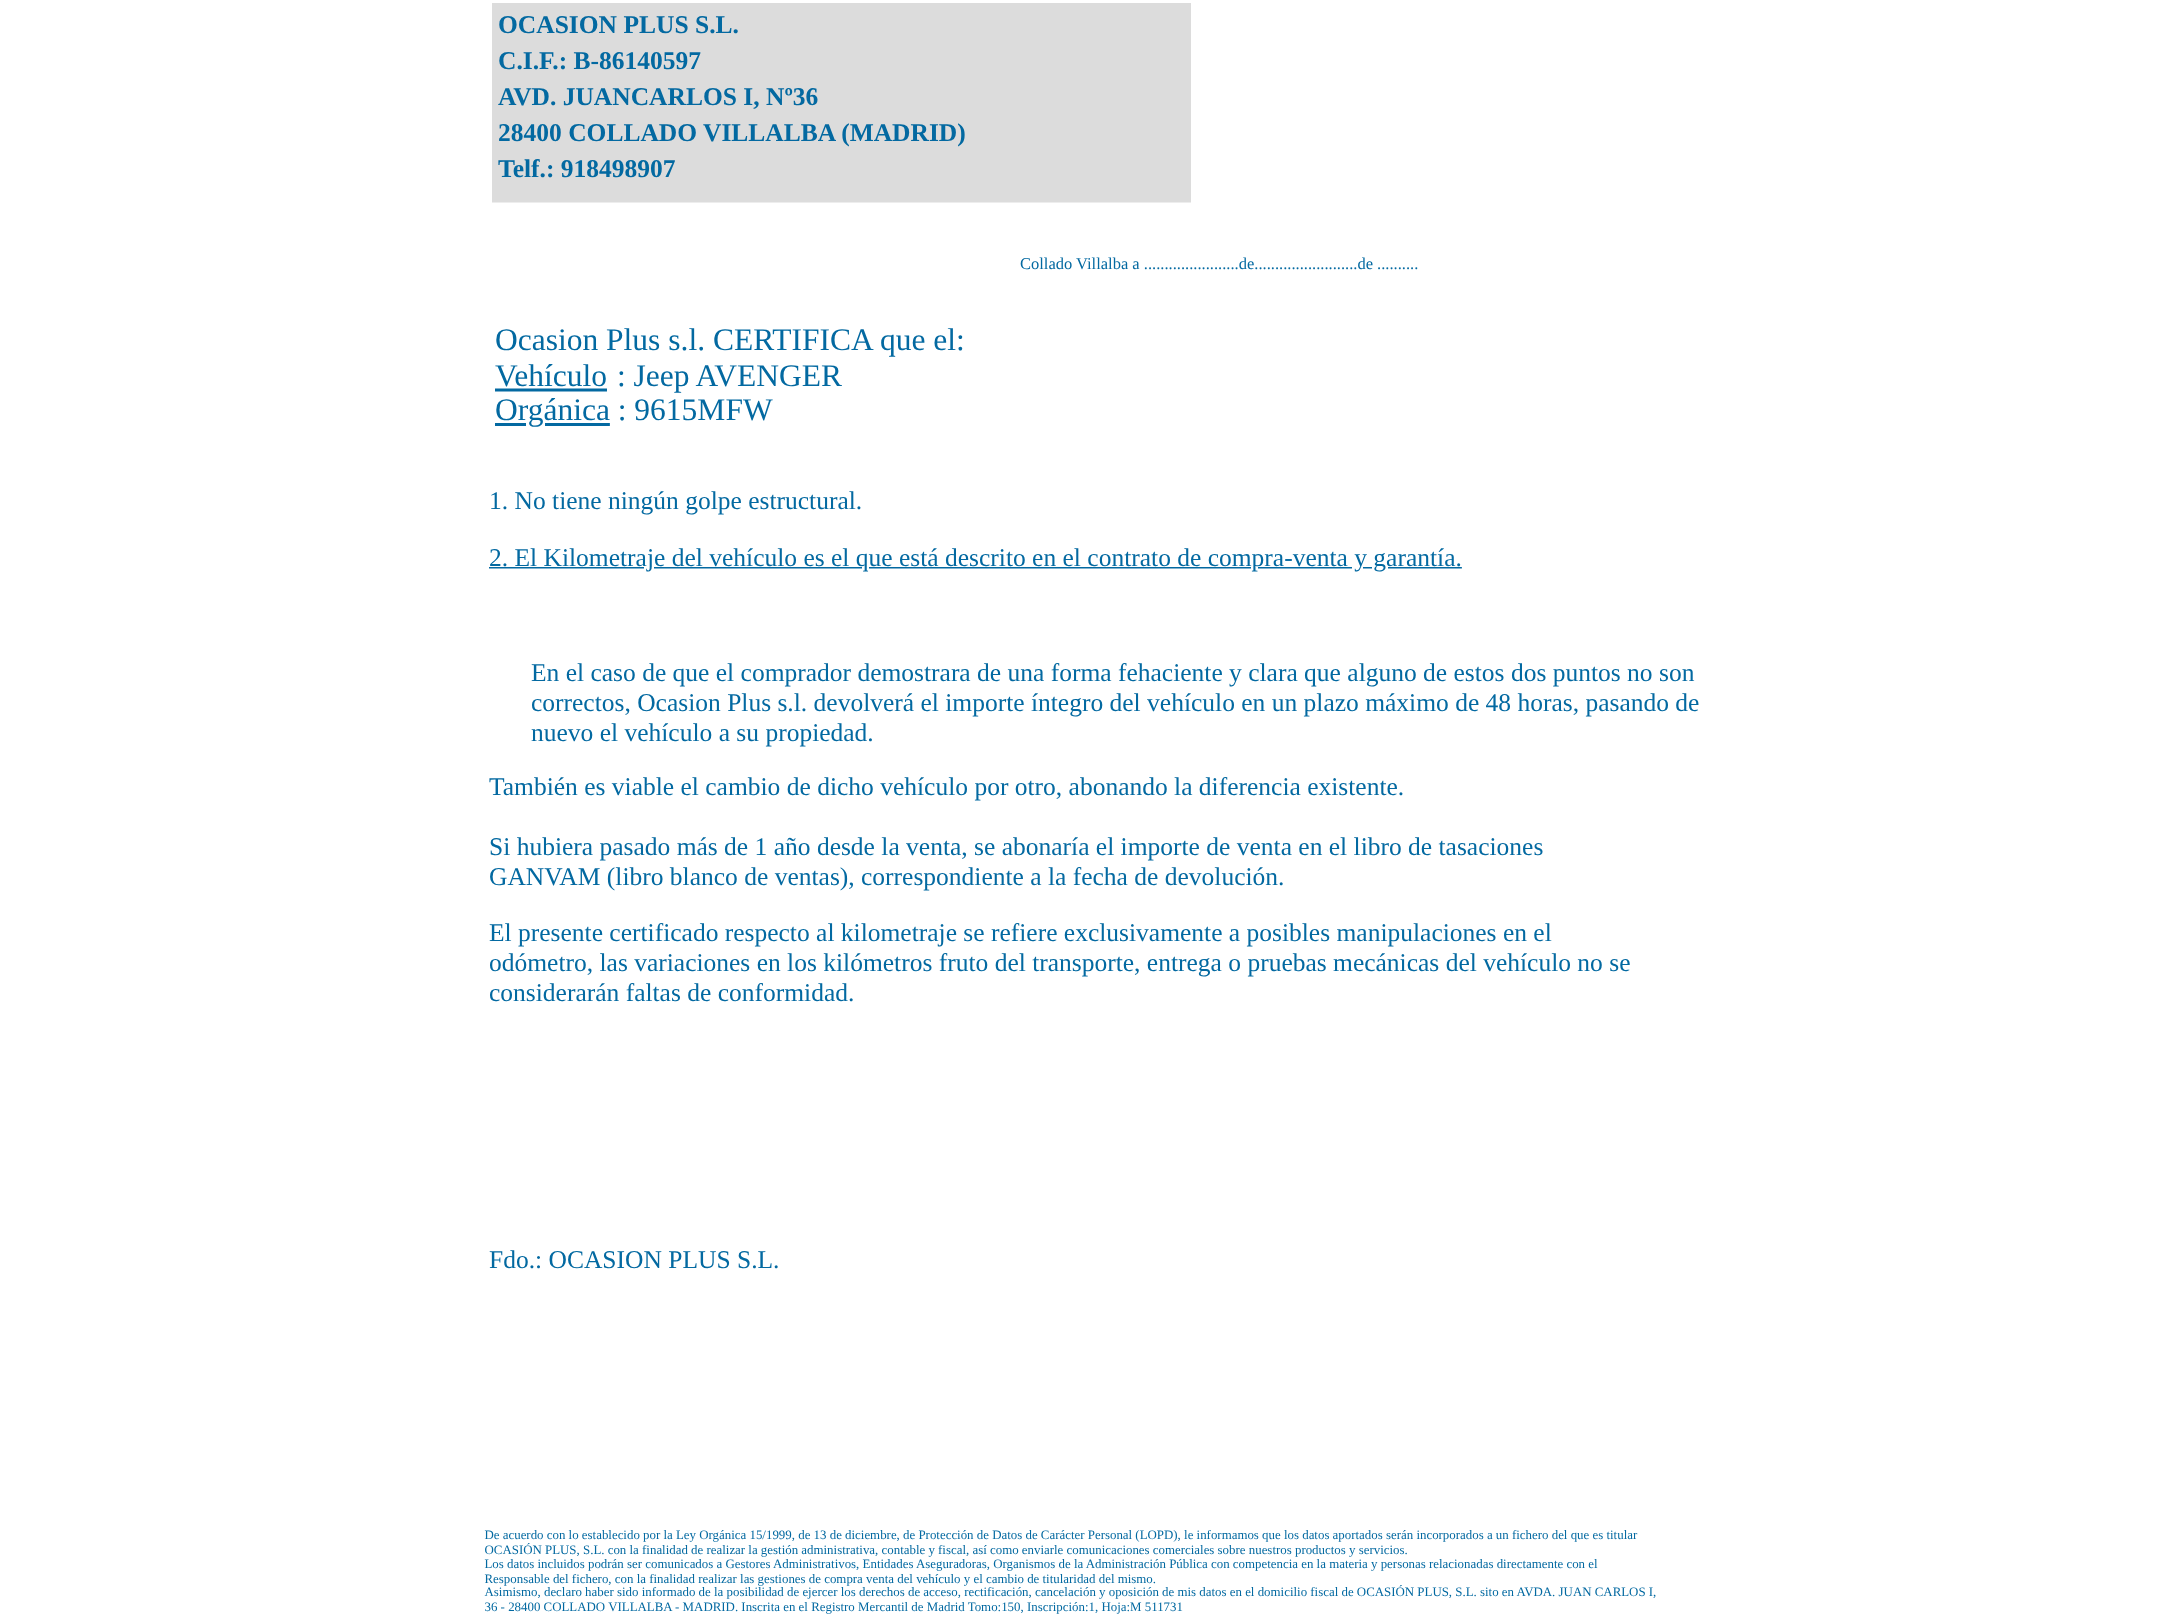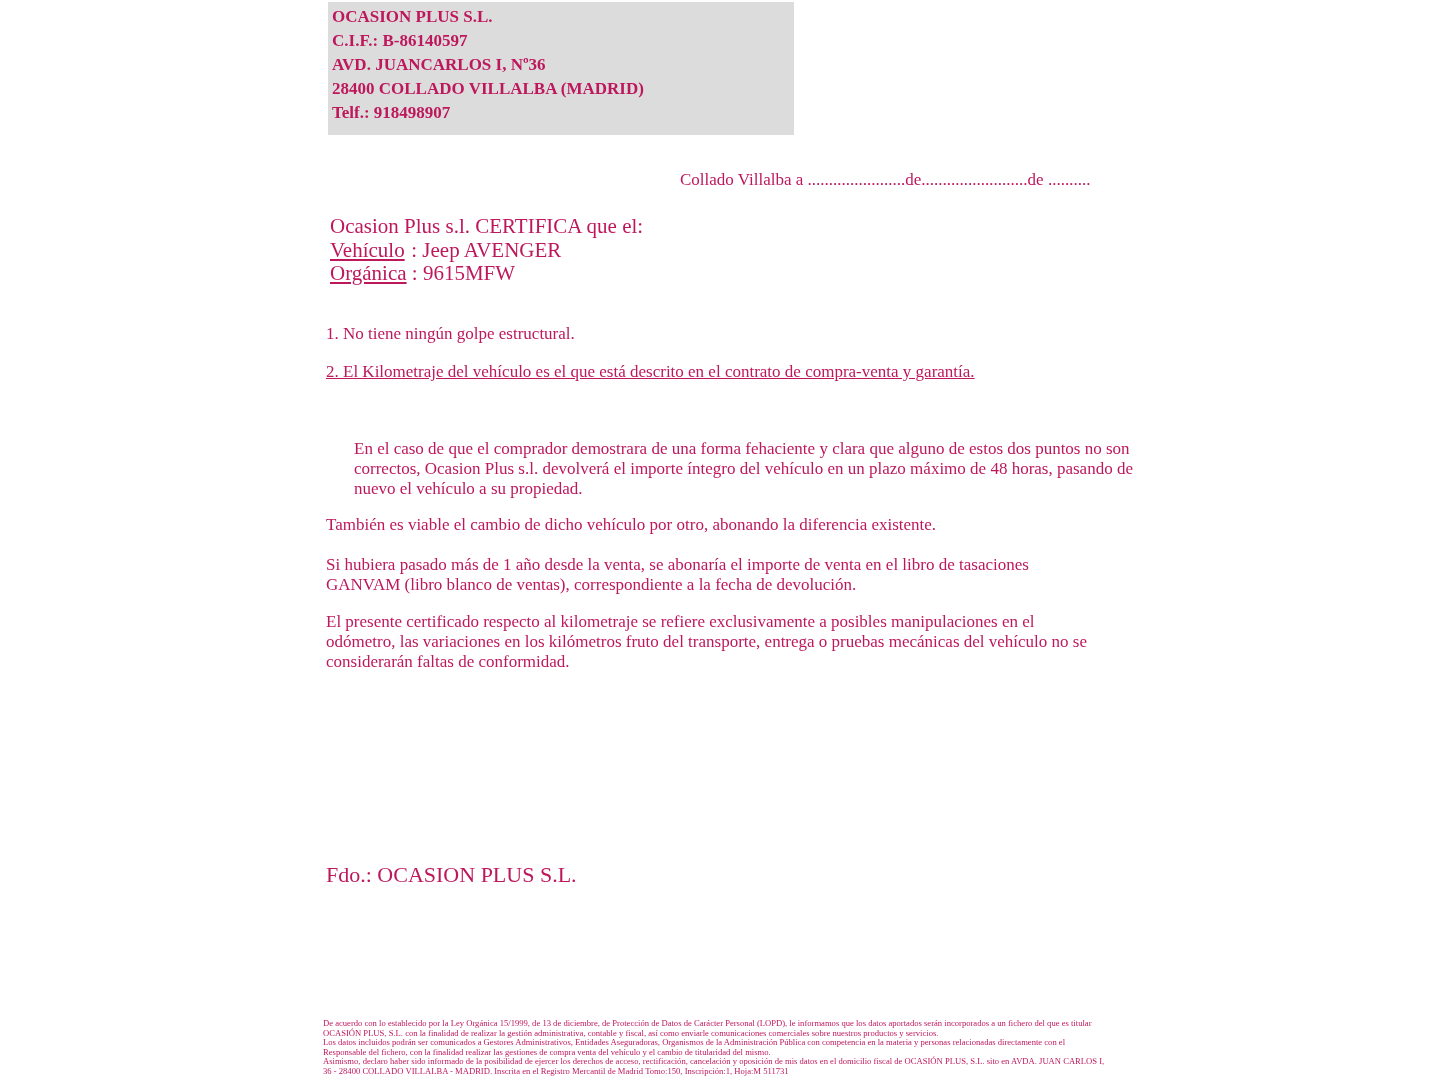--- a/index.html
+++ b/index.html
@@ -6,21 +6,21 @@
     margin: 0;
     padding: 0;
     background: #ffffff;
   }
   .page {
     position: relative;
     width: 1368px;
     height: 1080px;
     background: #ffffff;
     font-family: "Liberation Serif", serif;
-    color: #be185d;
+    color: #0369a1;
     overflow: hidden;
   }
   .header-box {
     position: absolute;
     left: 328px;
     top: 2px;
     width: 466px;
     background: #dcdcdc;
     padding: 3px 0 10px 4px;
     box-sizing: border-box;
@@ -28,21 +28,21 @@
   .header-box .hline {
     font-weight: bold;
     font-size: 17px;
     line-height: 24px;
     white-space: nowrap;
   }
   .date-line {
     position: absolute;
     left: 680px;
     top: 170px;
-    font-size: 17px;
+    font-size: 11px;
     white-space: nowrap;
   }
   .certify-block {
     position: absolute;
     left: 330px;
     top: 215px;
     font-size: 21px;
     line-height: 23.5px;
   }
   .cert-label {
@@ -65,22 +65,22 @@
     font-size: 17px;
     line-height: 20px;
   }
   .par-1 { top: 439px; margin-left: 28px; }
   .par-2 { top: 515px; }
   .par-3 { top: 555px; }
   .par-4 { top: 612px; }
   .signature {
     position: absolute;
     left: 326px;
-    top: 862px;
-    font-size: 22px;
+    top: 830px;
+    font-size: 17px;
   }
   .footer {
     position: absolute;
     left: 323px;
     top: 1019px;
     width: 787px;
     font-size: 8.6px;
     line-height: 9.6px;
   }
   .footer p {

